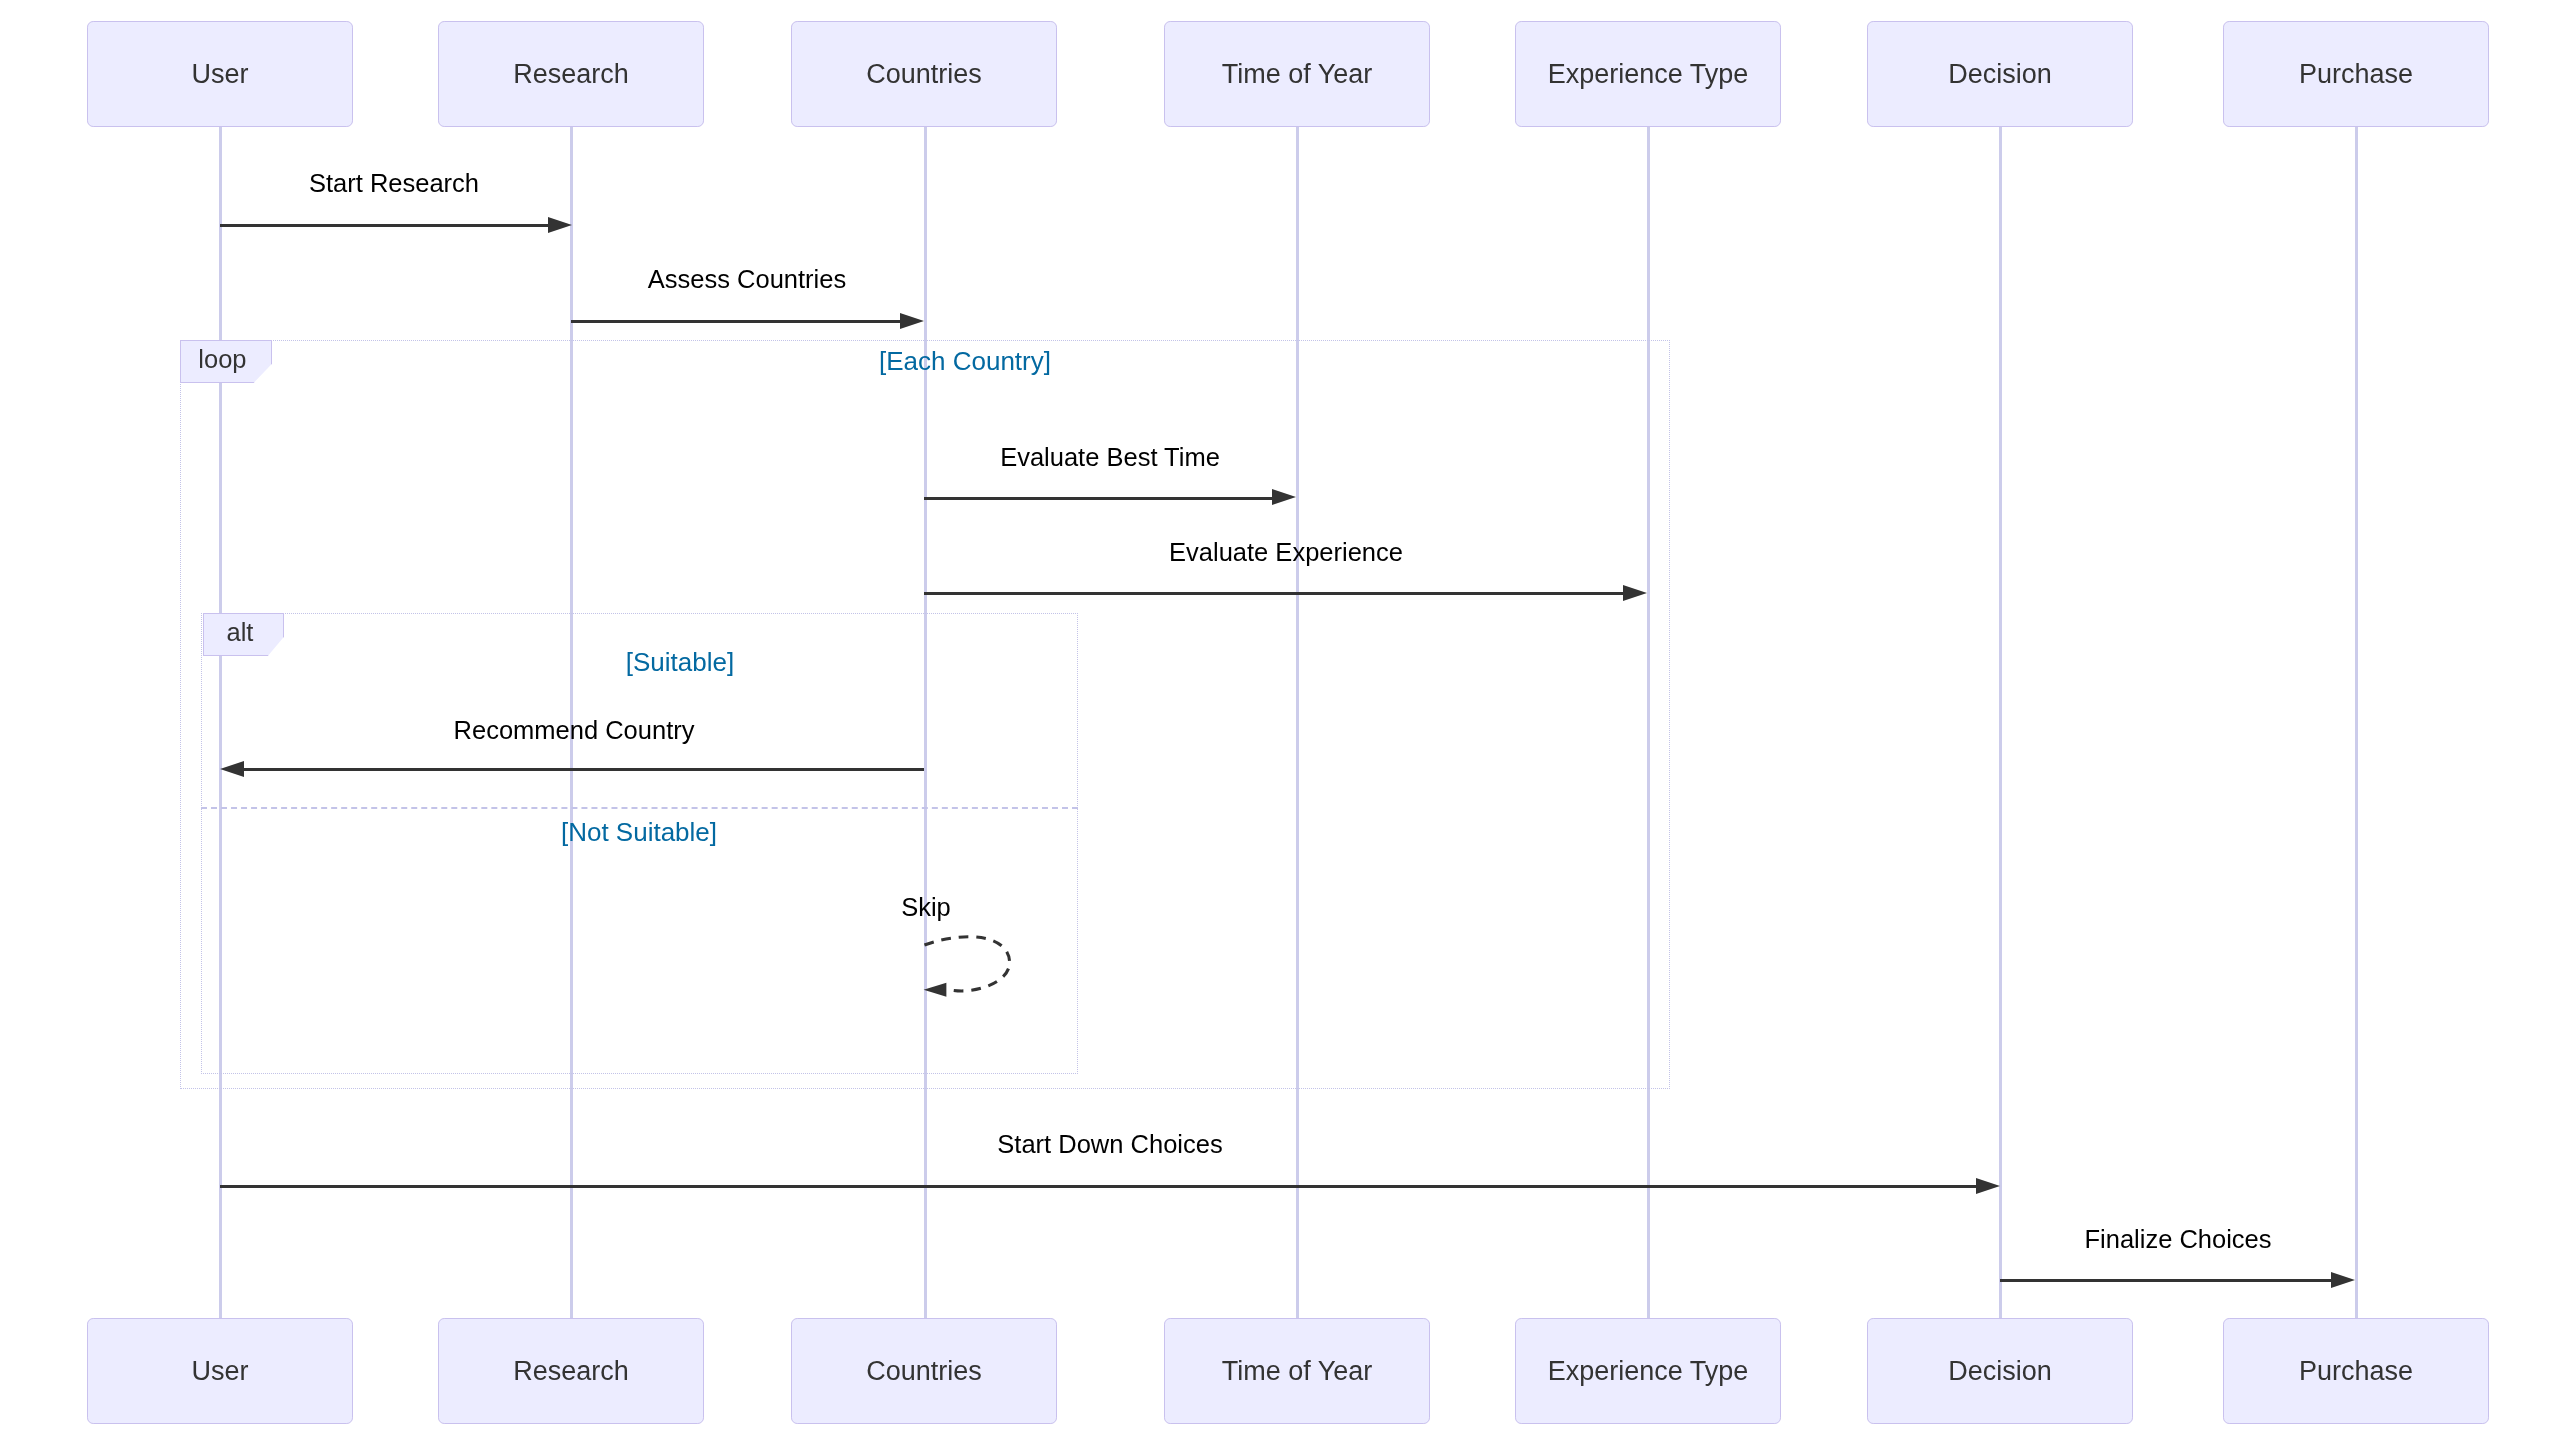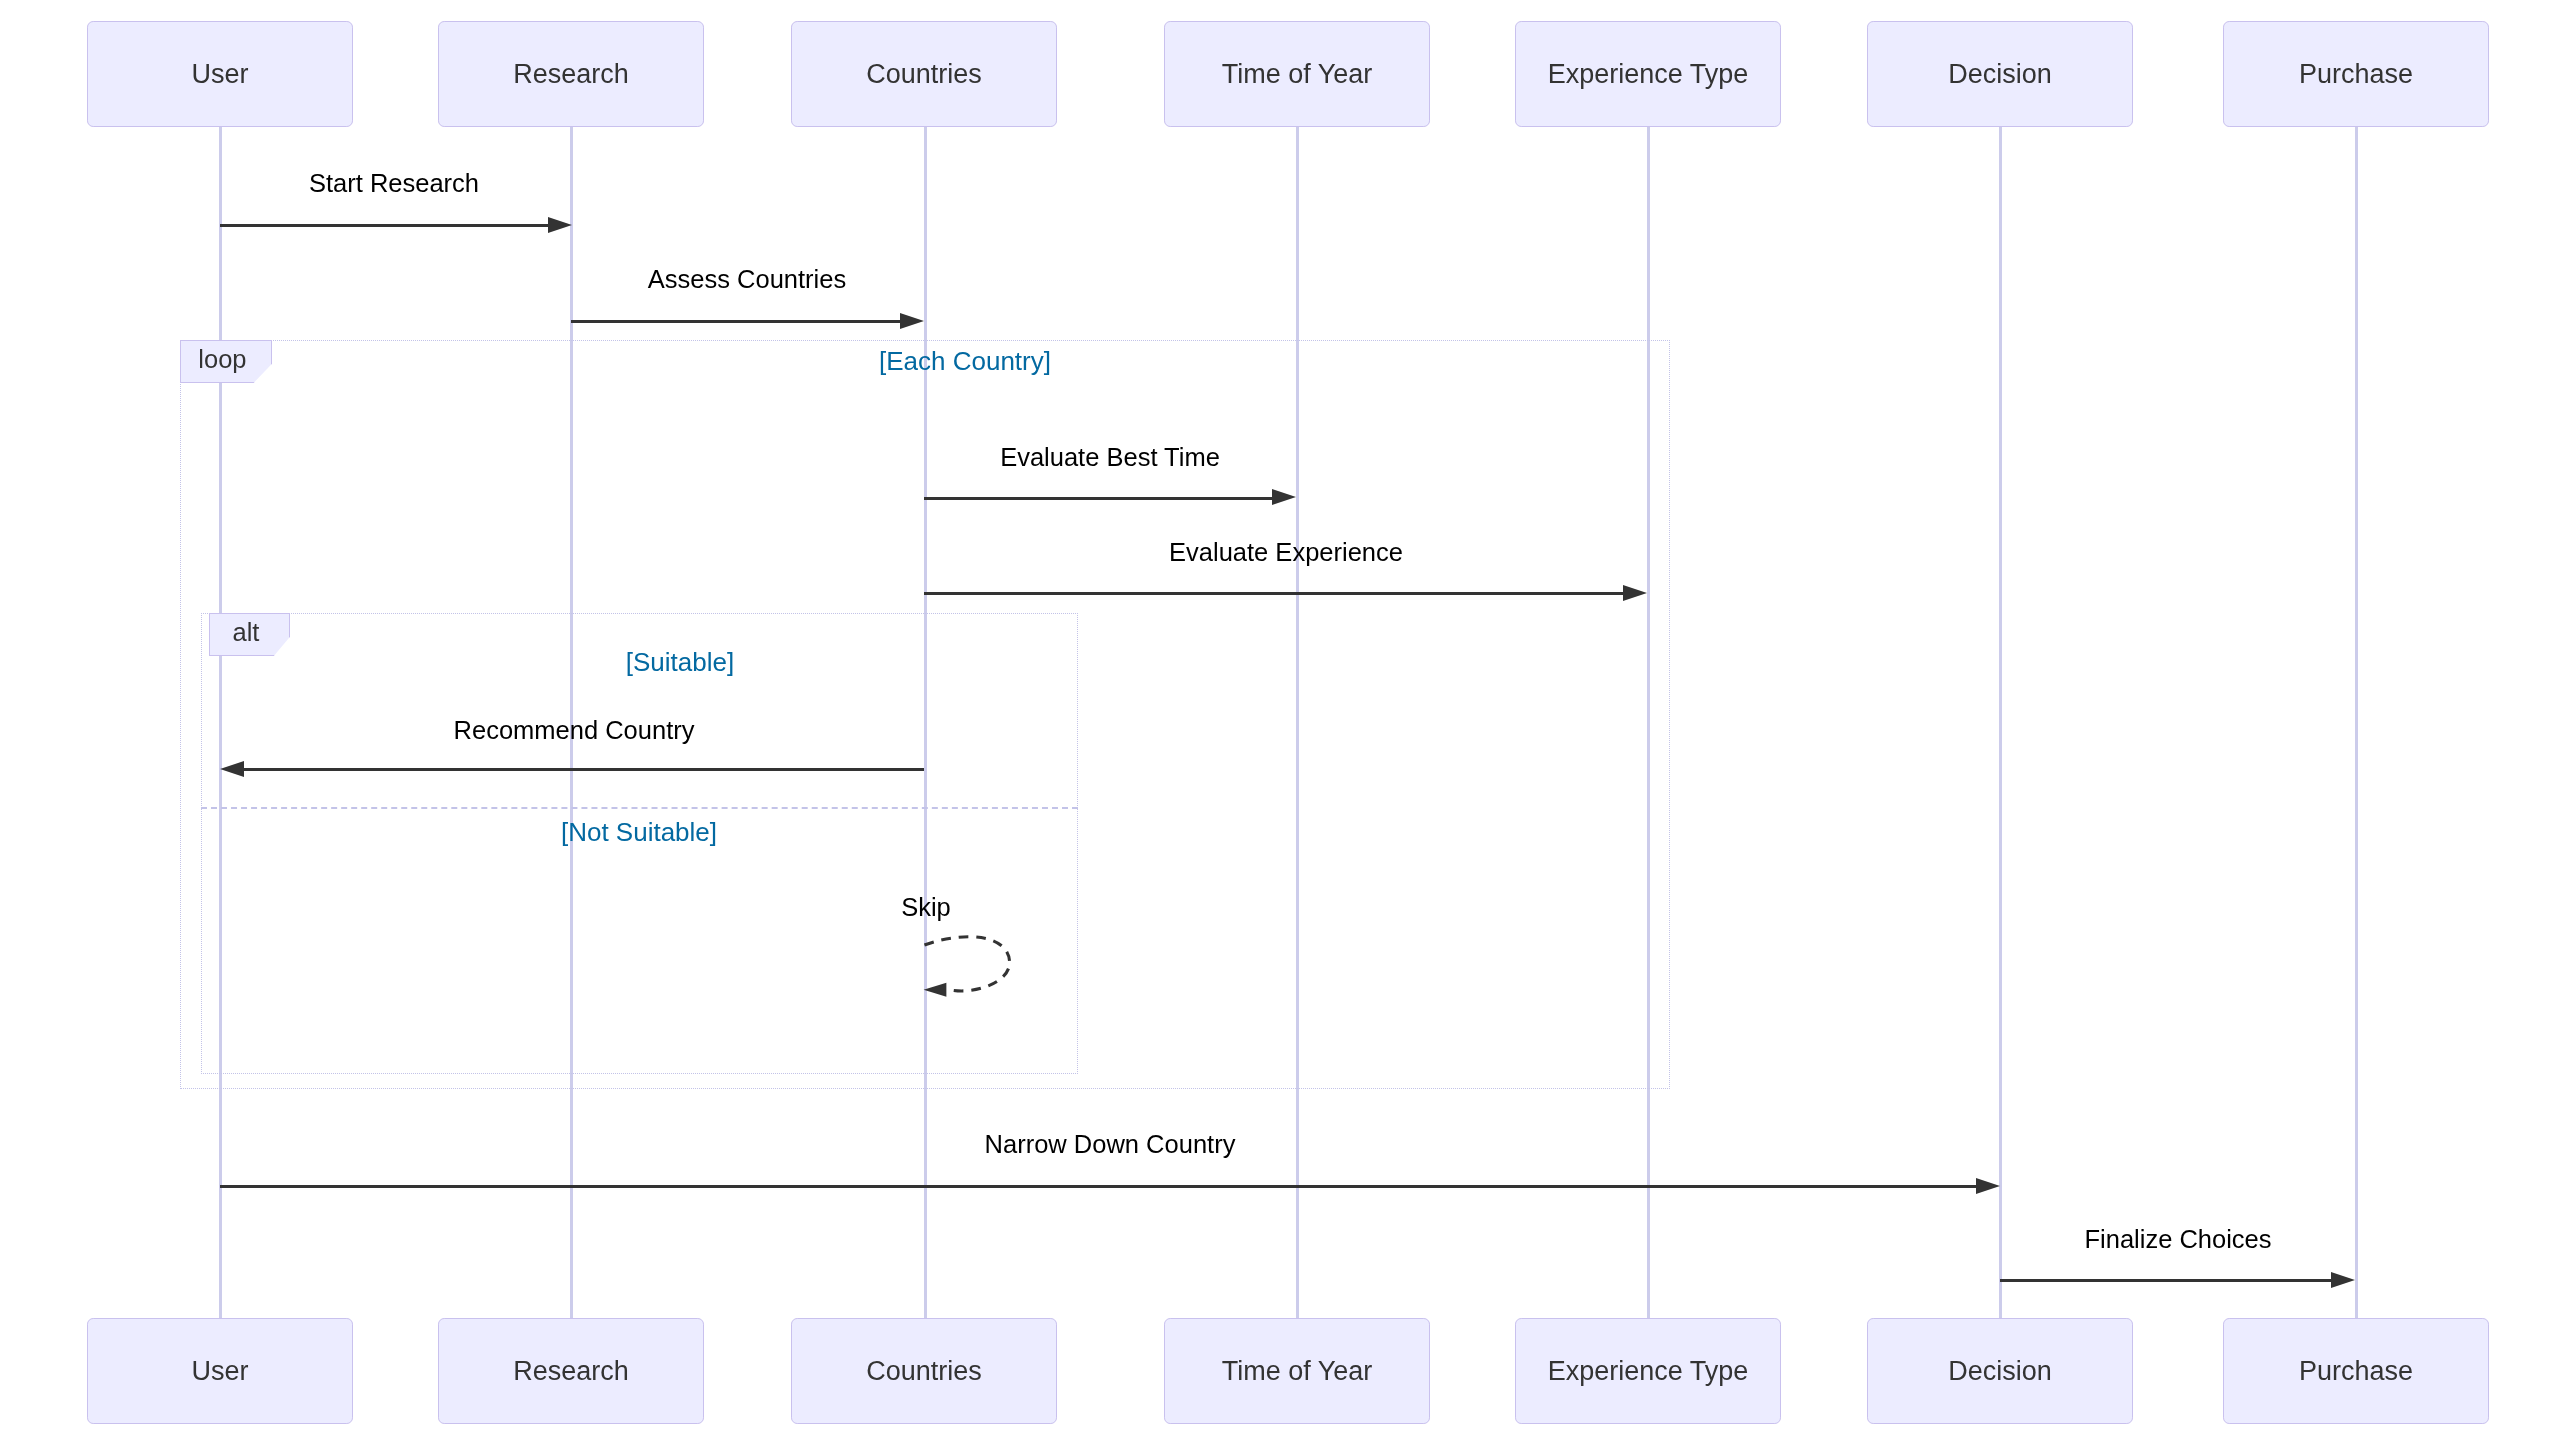--- a/index.html
+++ b/index.html
@@ -83,21 +83,21 @@
   <div class="lifeline" style="left:2355px;"></div>
 
   <div class="fragment" style="left:180px;top:340px;width:1490px;height:749px;"></div>
   <div class="fragment-label" style="left:180px;top:340px;min-width:92px;">
     <span>loop</span>
   </div>
   <div class="guard-text" style="left:965px;top:361px;">[Each Country]</div>
 
   <div class="fragment" style="left:201px;top:613px;width:877px;height:461px;"></div>
   <div class="fragment-divider" style="left:201px;top:807px;width:877px;"></div>
-  <div class="fragment-label" style="left:209px;top:613px;min-width:81px;">
+  <div class="fragment-label" style="left:203px;top:613px;min-width:81px;">
     <span>alt</span>
   </div>
   <div class="guard-text" style="left:680px;top:635px;margin-top:27px;">[Suitable]</div>
   <div class="guard-text" style="left:639px;top:832px;">[Not Suitable]</div>
 
   <div class="msg-text" style="left:394px;top:183px;">Start Research</div>
   <div class="msg-line" style="left:220px;top:224px;width:329px;"></div>
   <div class="arrowhead-right" style="left:548px;top:217px;"></div>
 
   <div class="msg-text" style="left:747px;top:279px;">Assess Countries</div>
@@ -115,21 +115,21 @@
   <div class="msg-text" style="left:574px;top:730px;">Recommend Country</div>
   <div class="msg-line" style="left:243px;top:768px;width:681px;"></div>
   <div class="arrowhead-left" style="left:220px;top:761px;"></div>
 
   <div class="msg-text" style="left:926px;top:907px;">Skip</div>
   <svg class="selfloop-svg" style="left:920px;top:931px;" width="123" height="79" viewBox="0 0 140 90">
     <path d="M 5 16 C 55 -2, 102 6, 102 36 C 102 60, 58 74, 30 66" fill="none" stroke="#333333" stroke-width="3.5" stroke-dasharray="11,9"></path>
     <polygon points="30,59 30,75 4,67" fill="#333333"></polygon>
   </svg>
 
-  <div class="msg-text" style="left:1110px;top:1144px;">Narrow Down Country</div>
+  <div class="msg-text" style="left:1110px;top:1144px;">Start Down Choices</div>
   <div class="msg-line" style="left:220px;top:1185px;width:1757px;"></div>
   <div class="arrowhead-right" style="left:1976px;top:1178px;"></div>
 
   <div class="msg-text" style="left:2178px;top:1239px;">Finalize Choices</div>
   <div class="msg-line" style="left:2000px;top:1279px;width:333px;"></div>
   <div class="arrowhead-right" style="left:2331px;top:1272px;"></div>
 
   <div class="actor" style="left:87px;top:21px;">
       <span>User</span>
     </div>

